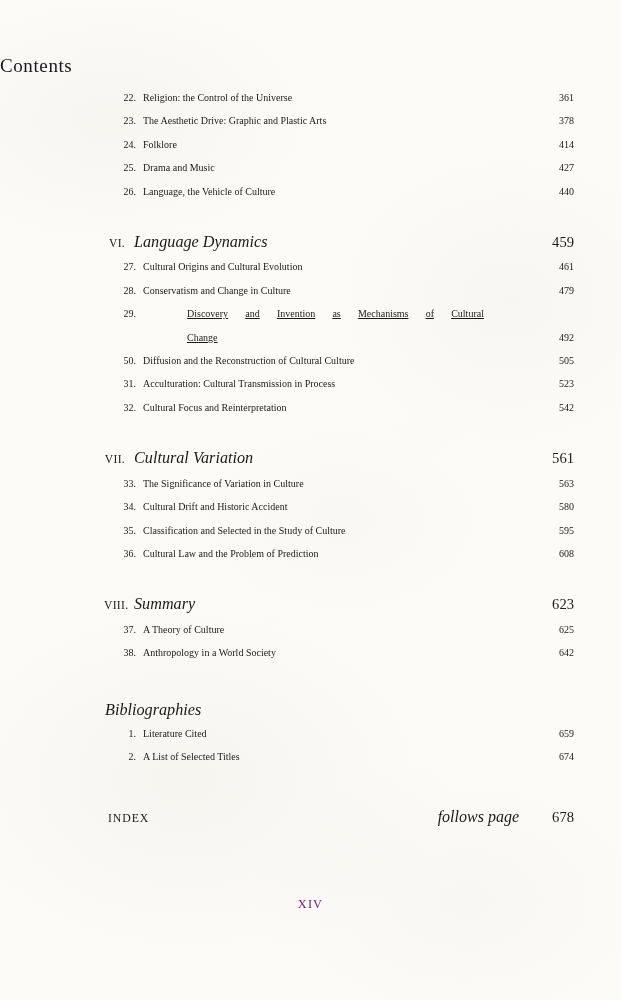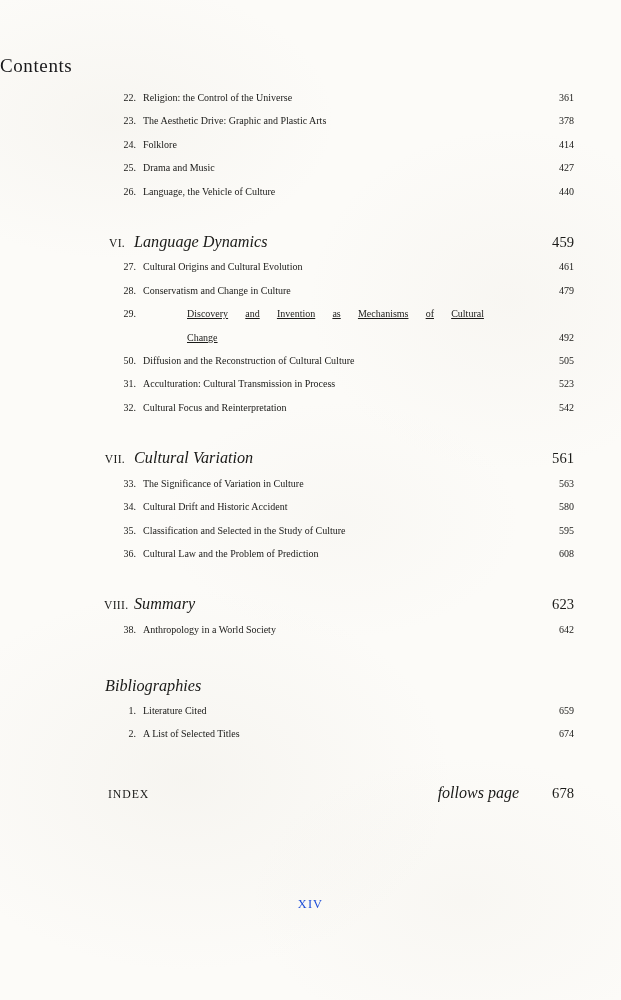--- a/index.html
+++ b/index.html
@@ -189,21 +189,21 @@
   
   .folio {
     position: absolute;
     left: 0;
     right: 0;
     top: 897px;
     text-align: center;
     font-size: 12.4px;
     letter-spacing: 1.1px;
     text-transform: uppercase;
-    color: #1d4ed8;
+    color: #701a75;
   }
 </style>
 </head>
 <body>
 
 <div class="paper-grain"></div>
 
 <div class="page">
 
   <div class="page-title">Contents</div>
@@ -311,20 +311,25 @@
         </div>
       </div>
       <div class="block">
         <div class="gap-part"></div>
         <div class="part">
           <span class="roman">viii.</span>
           <span class="part-title">Summary</span>
           <span class="pg">623</span>
         </div>
         <div class="row chapter">
+          <span class="num">37.</span>
+          <span class="label">A Theory of Culture</span>
+          <span class="pg">625</span>
+        </div>
+        <div class="row chapter">
           <span class="num">38.</span>
           <span class="label">Anthropology in a World Society</span>
           <span class="pg">642</span>
         </div>
       </div>
       <div class="block">
         <div class="gap-bib"></div>
         <div class="bib-head">Bibliographies</div>
         <div class="row chapter">
           <span class="num">1.</span>

